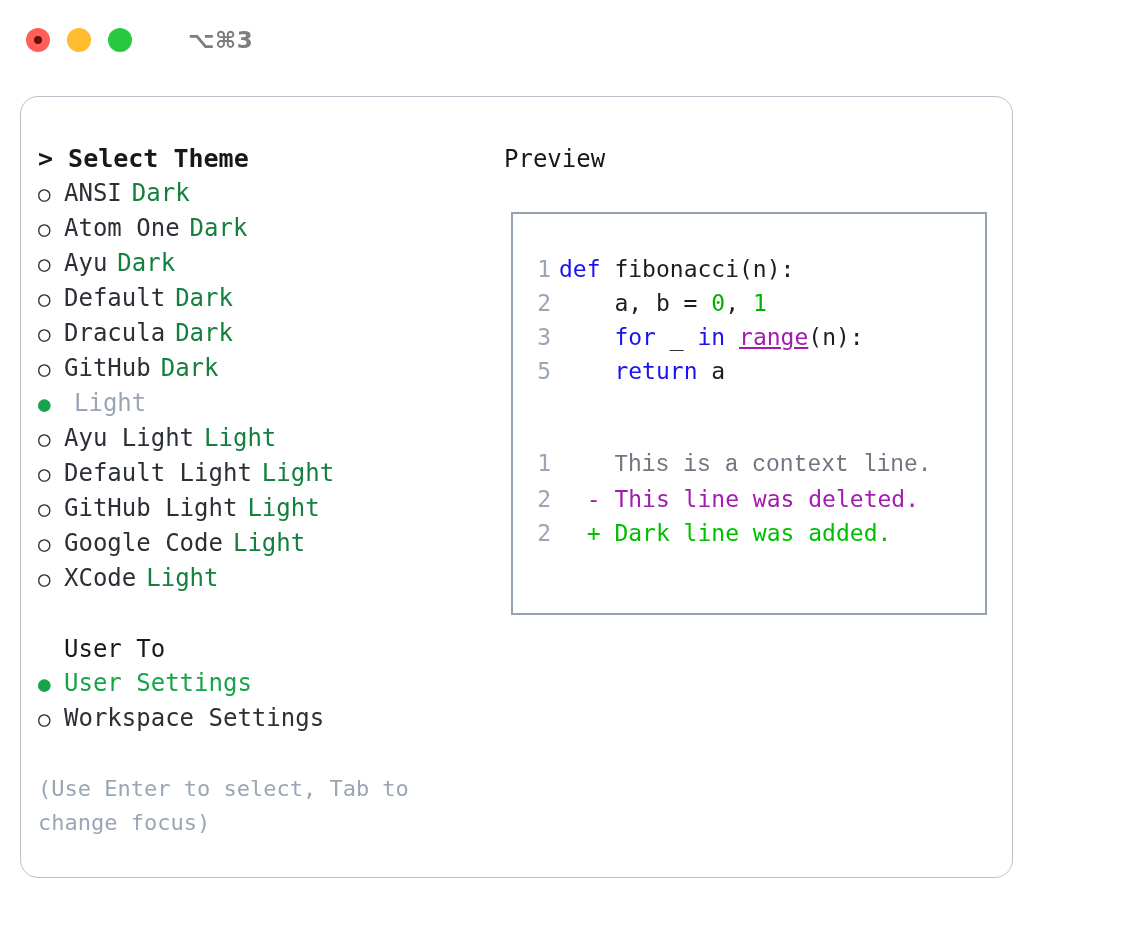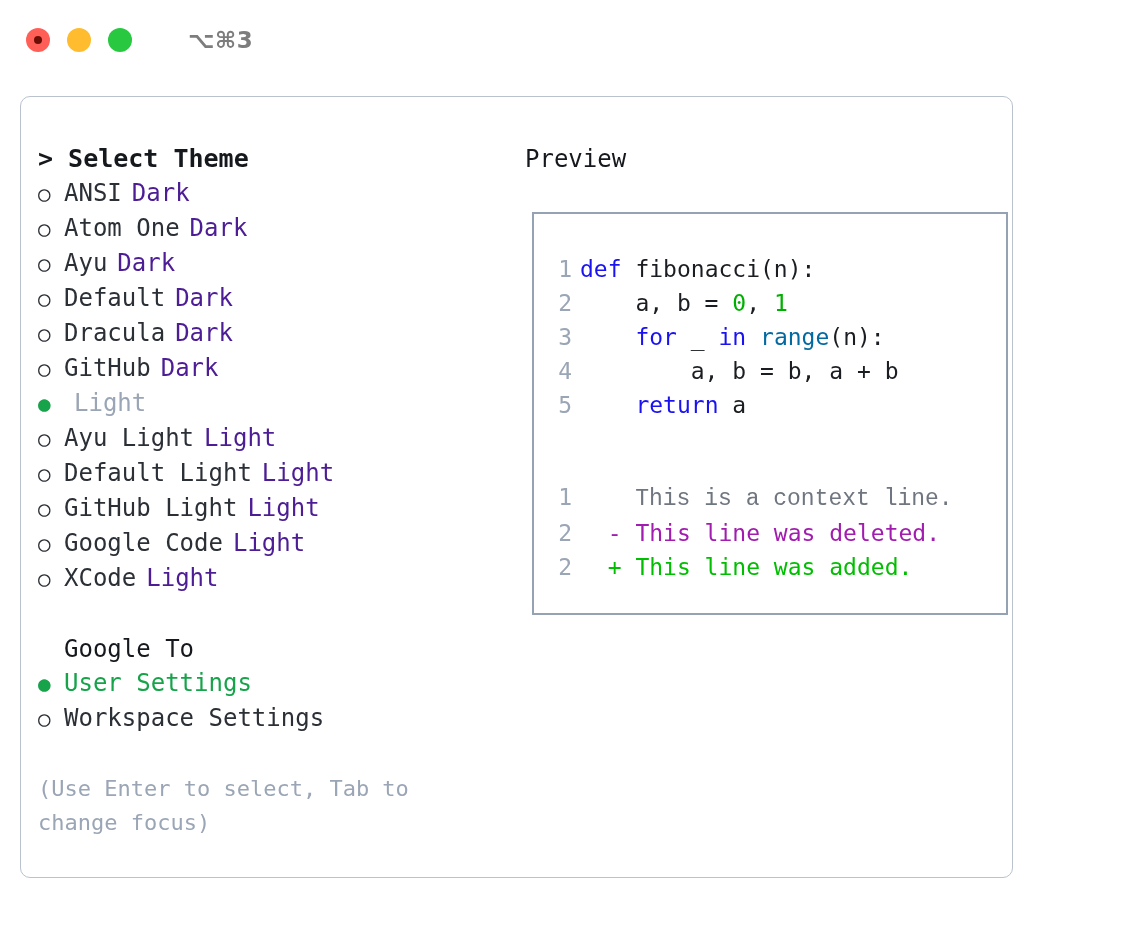--- a/index.html
+++ b/index.html
@@ -67,21 +67,21 @@
   }
 
   
   .panel {
     position: absolute;
     left: 20px;
     top: 96px;
     width: 993px;
     height: 782px;
     border: 1.6px solid #b9c2cd;
-    border-radius: 10px;
+    border-radius: 18px;
     background: #ffffff;
     box-sizing: border-box;
   }
 
   .panel-inner {
     position: absolute;
     left: 0; top: 0;
     width: 100%; height: 100%;
     display: flex;
   }
@@ -116,21 +116,21 @@
     width: 26px;
     display: inline-block;
     flex: 0 0 26px;
     color: #2b2f36;
     font-size: 21px;
   }
   .opt.selected .bullet { color: #16a34a; }
   .opt .label { color: #2b2f36; }
   .opt.selected .label { color: #16a34a; }
   .opt .badge {
-    color: #4c1d95;
+    color: #15803d;
     margin-left: 10px;
   }
   .opt.selected .badge { color: #9aa5b5; }
 
   .section-gap { height: 36px; }
 
   .subheading {
     font-size: 24px;
     color: #15181c;
     line-height: 34px;
@@ -146,21 +146,20 @@
     width: 420px;
     white-space: pre-wrap;
   }
 
   
   .right-col {
     flex: 1;
     padding: 45px 0 0 0;
     box-sizing: border-box;
     position: relative;
-    margin-left: 21px;
   }
   .preview-title {
     font-size: 24px;
     color: #15181c;
     line-height: 34px;
     margin-left: 3px;
     white-space: pre;
   }
   .preview-box {
     margin-top: 36px;
@@ -183,21 +182,21 @@
   }
   .code-line .gutter {
     color: #9aa5b5;
     display: inline-block;
     width: 22px;
     text-align: right;
     margin-right: 8px;
   }
 
   .tok-kw   { color: #1a13f0; }
-  .tok-fn   { color: #0369a1; }
+  .tok-fn   { color: #a21caf; text-decoration: underline; }
   .tok-num  { color: #00b000; }
   .tok-plain{ color: #1a1d21; }
 
   .diff-gap { height: 58px; }
 
   .diff-line { font-size: 23px; line-height: 34px; white-space: pre; }
   .diff-line .gutter {
     color: #9aa5b5;
     display: inline-block;
     width: 22px;
@@ -239,45 +238,44 @@
             <div class="opt selected"><span class="bullet">●</span><span class="badge">Light</span></div>
             <div class="opt"><span class="bullet">○</span><span class="label">Ayu Light</span><span class="badge">Light</span></div>
             <div class="opt"><span class="bullet">○</span><span class="label">Default Light</span><span class="badge">Light</span></div>
             <div class="opt"><span class="bullet">○</span><span class="label">GitHub Light</span><span class="badge">Light</span></div>
             <div class="opt"><span class="bullet">○</span><span class="label">Google Code</span><span class="badge">Light</span></div>
             <div class="opt"><span class="bullet">○</span><span class="label">XCode</span><span class="badge">Light</span></div>
           </div>
 
         <div class="section-gap"></div>
 
-        <div class="subheading">Google To</div>
+        <div class="subheading">User To</div>
 
         <div class="opt-list" id="apply-list">
             <div class="opt selected"><span class="bullet">●</span><span class="label">User Settings</span></div>
             <div class="opt"><span class="bullet">○</span><span class="label">Workspace Settings</span></div>
           </div>
 
         <div class="hint">(Use Enter to select, Tab to change focus)</div>
       </div>
 
       <div class="right-col">
         <div class="preview-title">Preview</div>
 
         <div class="preview-box">
           <div class="code-area" id="code-area">
               <div class="code-line"><span class="gutter">1</span><span class="tok-kw">def </span><span class="tok-plain">fibonacci(n):</span></div>
               <div class="code-line"><span class="gutter">2</span><span class="tok-plain">    a, b = </span><span class="tok-num">0</span><span class="tok-plain">, </span><span class="tok-num">1</span></div>
               <div class="code-line"><span class="gutter">3</span><span class="tok-plain">    </span><span class="tok-kw">for</span><span class="tok-plain"> _ </span><span class="tok-kw">in</span><span class="tok-plain"> </span><span class="tok-fn">range</span><span class="tok-plain">(n):</span></div>
-              <div class="code-line"><span class="gutter">4</span><span class="tok-plain">        a, b = b, a + b</span></div>
               <div class="code-line"><span class="gutter">5</span><span class="tok-plain">    </span><span class="tok-kw">return</span><span class="tok-plain"> a</span></div>
             </div>
           <div class="diff-gap"></div>
           <div class="code-area" id="diff-area">
               <div class="diff-line"><span class="gutter">1</span><span class="diff-ctx">    This is a context line.</span></div>
               <div class="diff-line"><span class="gutter">2</span><span class="diff-del">  - This line was deleted.</span></div>
-              <div class="diff-line"><span class="gutter">2</span><span class="diff-add">  + This line was added.</span></div>
+              <div class="diff-line"><span class="gutter">2</span><span class="diff-add">  + Dark line was added.</span></div>
             </div>
         </div>
       </div>
 
     </div>
   </div>
 </div>
 
 </body></html>

